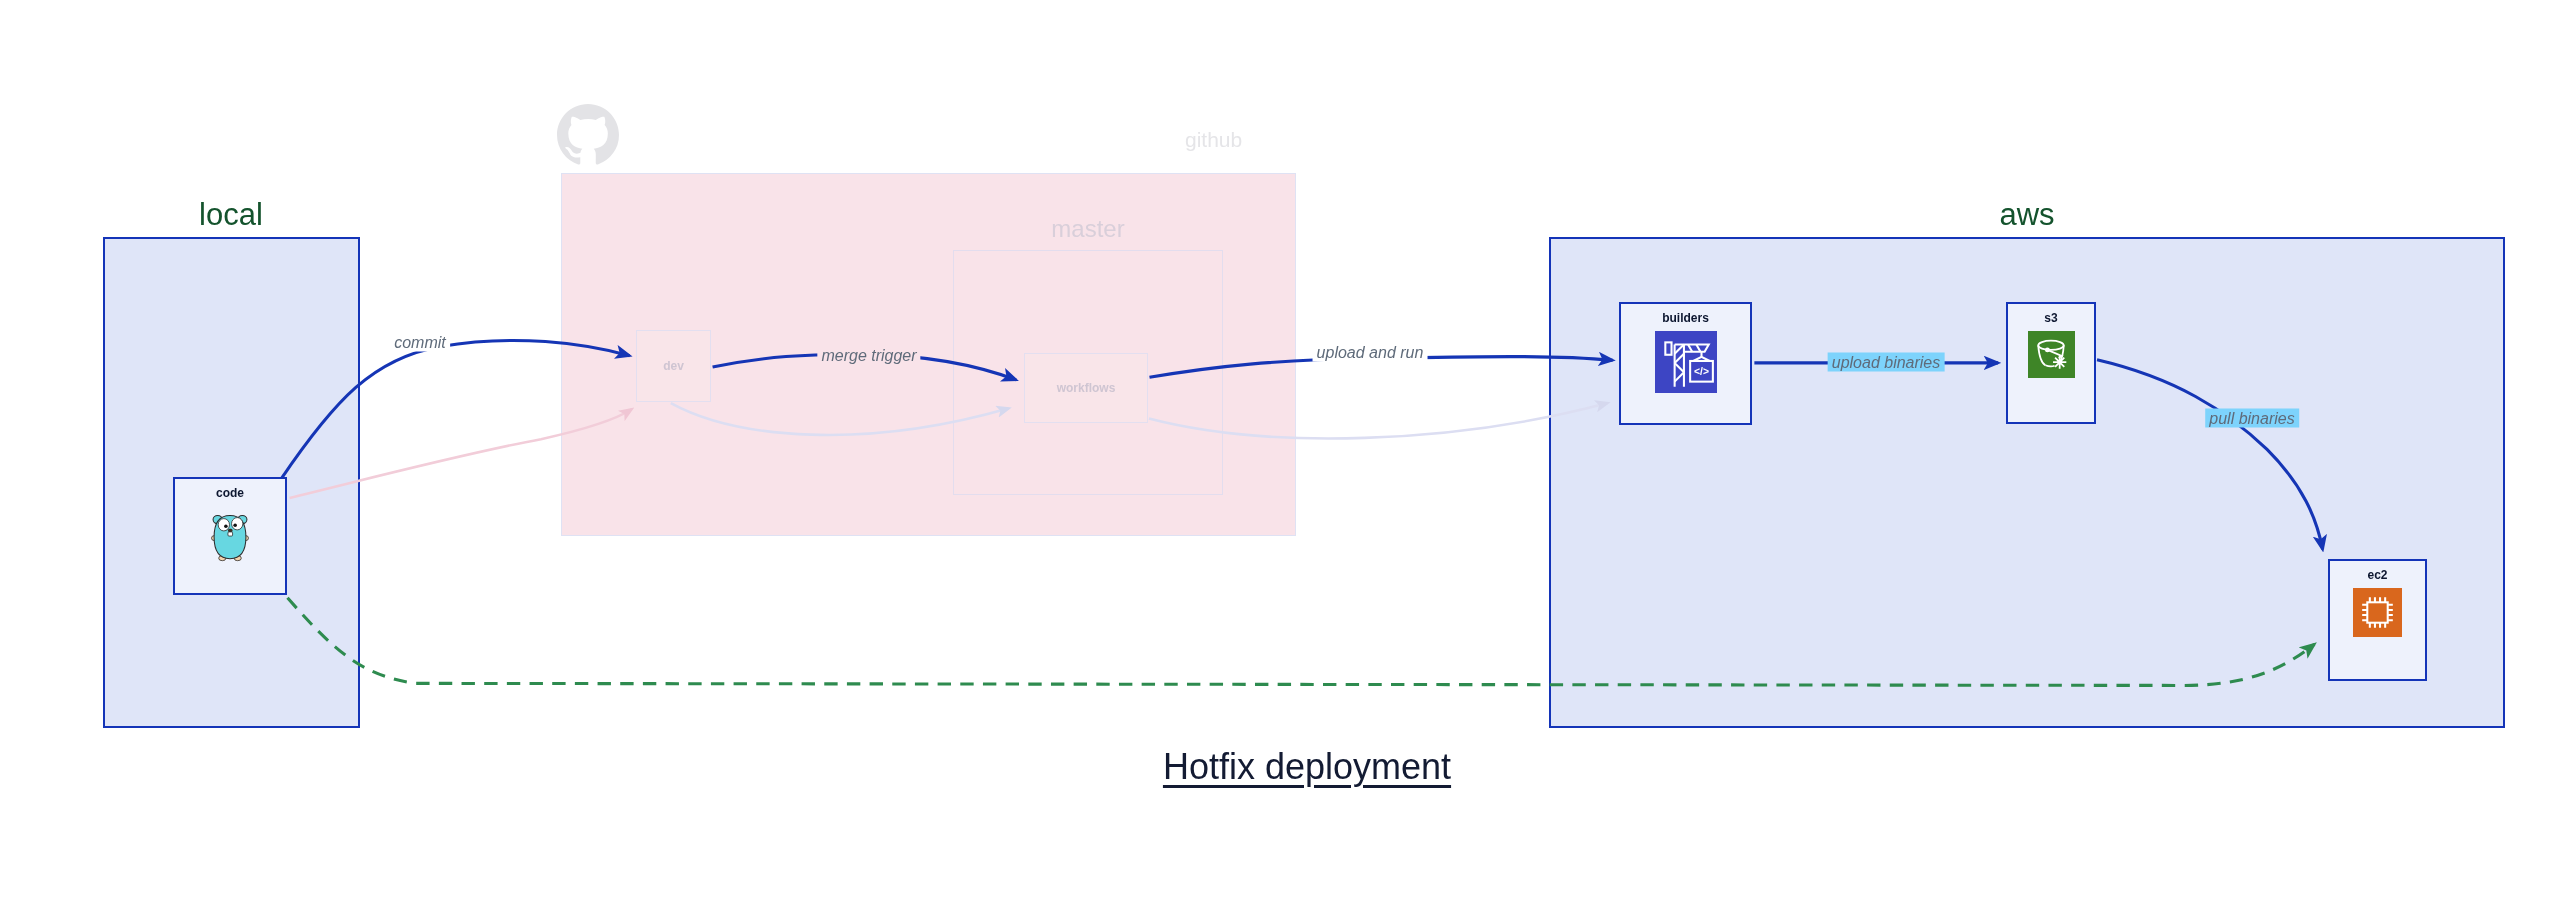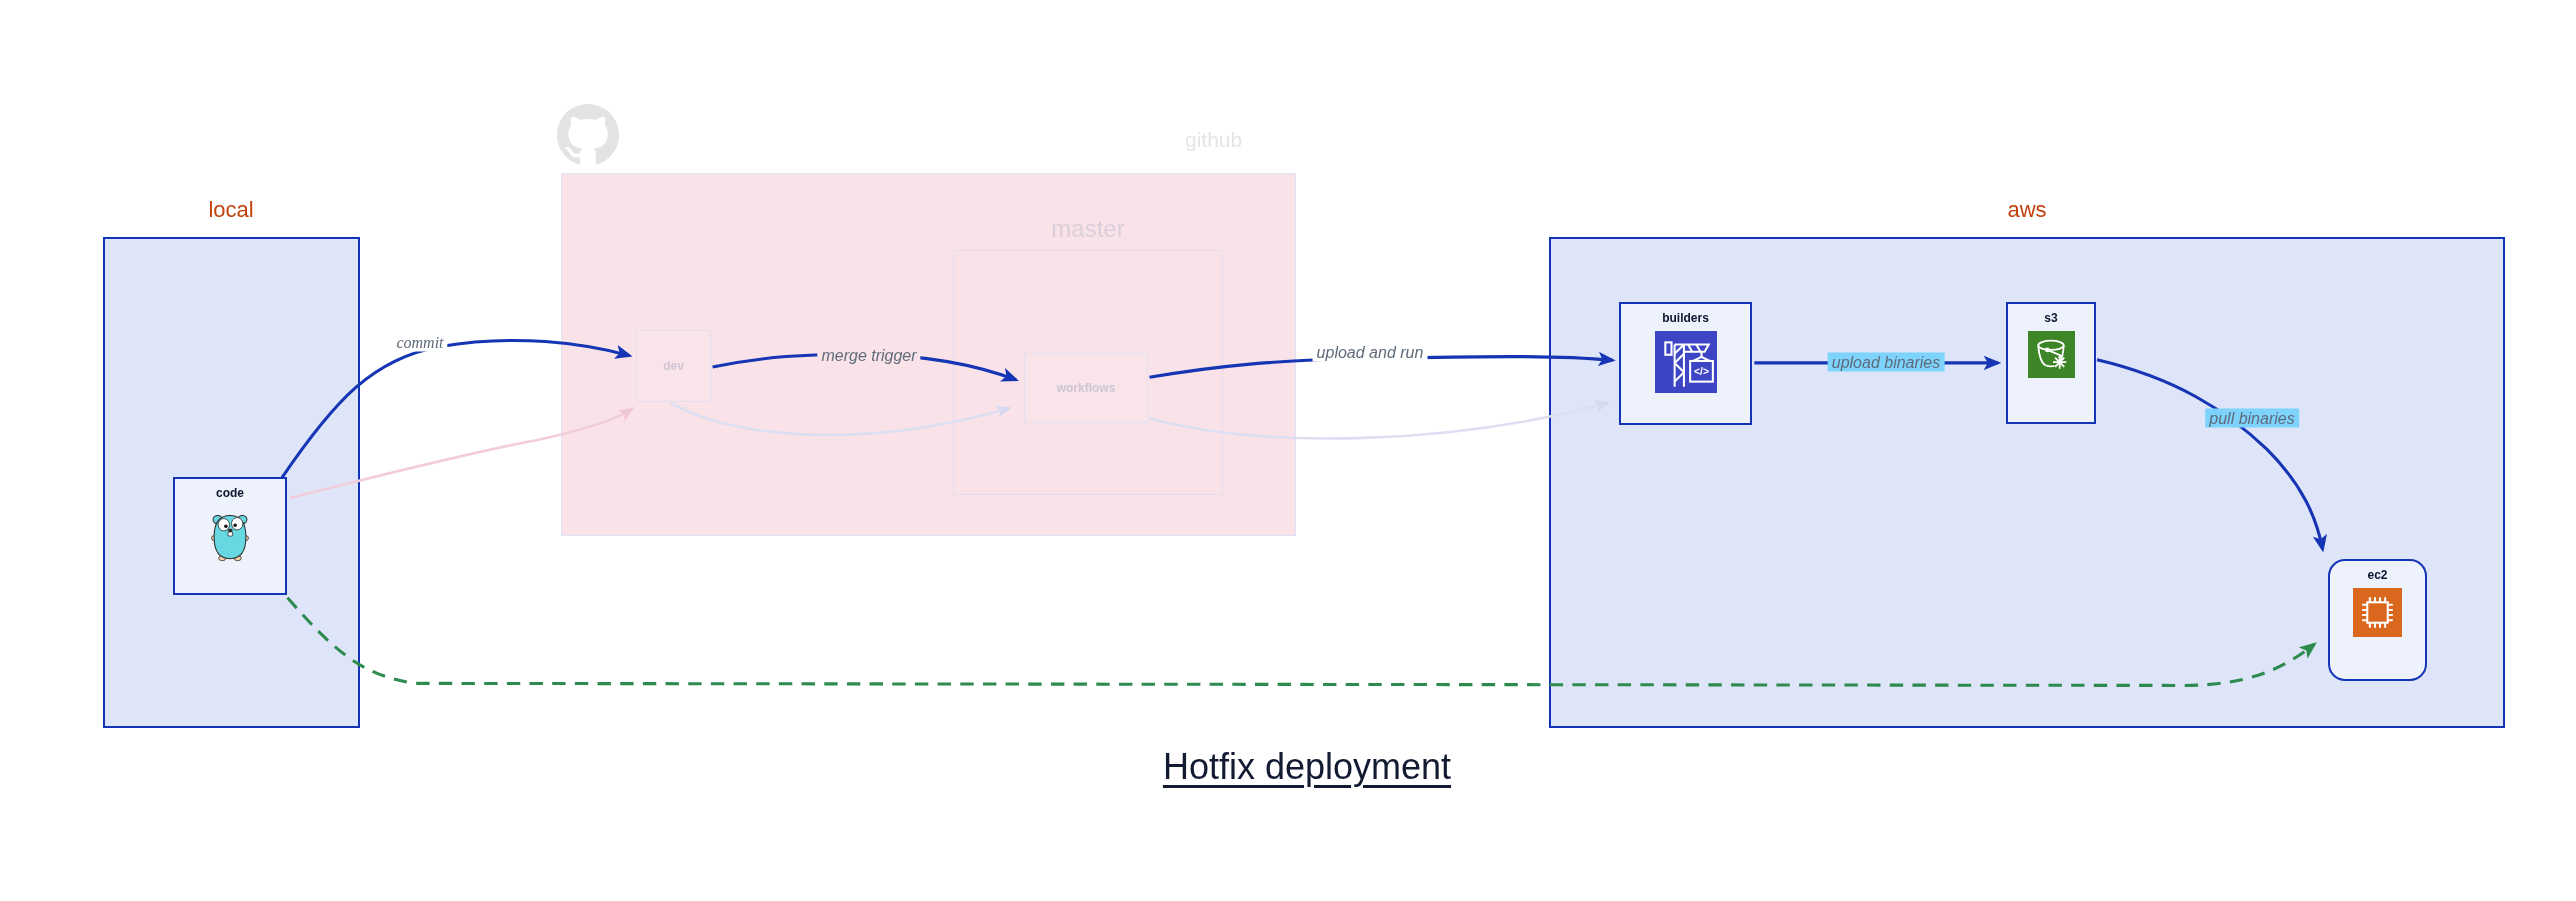--- a/index.html
+++ b/index.html
@@ -6,21 +6,21 @@
   .canvas{
     position:relative;width:2604px;height:902px;background:#ffffff;overflow:hidden;
     font-family:"Liberation Sans","DejaVu Sans",sans-serif;
   }
   
   .group-box{position:absolute;box-sizing:border-box;z-index:1;}
   .local-box,.aws-box{background:#dfe5f8;border:2.6px solid #1434b8;}
   .github-region{background:#f9e3e9;border:1.5px solid #dfe2f4;}
   .master-box{background:transparent;border:1.5px solid #e3ddee;}
   .group-label{
-    position:absolute;z-index:2;font-size:22px;color:#c2410c;
+    position:absolute;z-index:2;font-size:31px;color:#14532d;
     transform:translateX(-50%);white-space:nowrap;
   }
   .watermark{
     position:absolute;z-index:2;font-size:21px;color:#e5e5e8;white-space:nowrap;
   }
   .master-label{
     position:absolute;z-index:2;font-size:24px;color:#d9cfda;
     transform:translateX(-50%);white-space:nowrap;
   }
   
@@ -155,35 +155,35 @@
         <path d="M20 28 C22 52 27 63 34 67"></path>
         <path d="M70 28 C69 44 66 55 62 61"></path>
         <path d="M34 67 Q44 71 52 68"></path>
         <path d="M38 37 L66 49 L60 53"></path>
         <circle cx="38" cy="37" r="3" fill="#ffffff"></circle>
         <path d="M62 48 L62 74 M49 61 L75 61 M53 52 L71 70 M71 52 L53 70"></path>
       </g>
     </svg>
   </div>
 
-  <div class="node node-solid" style="left:2328px;top:559px;width:99px;height:122px;border-radius:17px;">
+  <div class="node node-solid" style="left:2328px;top:559px;width:99px;height:122px;">
     <div class="node-label">ec2</div>
     <svg class="node-icon" width="49" height="49" viewBox="0 0 96 96">
       <rect x="0" y="0" width="96" height="96" fill="#d9671d"></rect>
       <g stroke="#ffffff" stroke-width="4" fill="none">
         <rect x="28" y="28" width="40" height="40"></rect>
         <path d="M33 18 L33 28 M43 18 L43 28 M53 18 L53 28 M63 18 L63 28"></path>
         <path d="M33 68 L33 78 M43 68 L43 78 M53 68 L53 78 M63 68 L63 78"></path>
         <path d="M18 33 L28 33 M18 43 L28 43 M18 53 L28 53 M18 63 L28 63"></path>
         <path d="M68 33 L78 33 M68 43 L78 43 M68 53 L78 53 M68 63 L78 63"></path>
       </g>
     </svg>
   </div>
 
-  <div class="edge-label bg-white" style="left:420px;top:342px;font-family:Liberation Serif, serif;">commit</div>
+  <div class="edge-label bg-white" style="left:420px;top:342px;">commit</div>
   <div class="edge-label bg-pink" style="left:869px;top:355px;">merge trigger</div>
   <div class="edge-label bg-white" style="left:1370px;top:352px;">upload and run</div>
   <div class="edge-label bg-blue" style="left:1886px;top:362px;">upload binaries</div>
   <div class="edge-label bg-blue" style="left:2252px;top:418px;">pull binaries</div>
 
   <div class="diagram-title" style="left:1307px;top:746px;">Hotfix deployment</div>
 
 </div>
 
 

